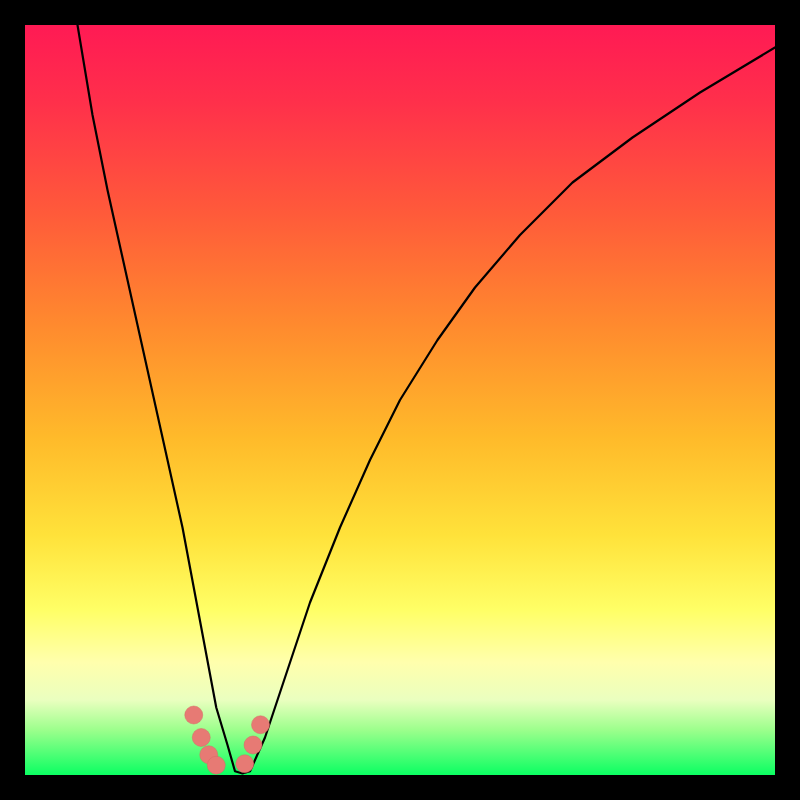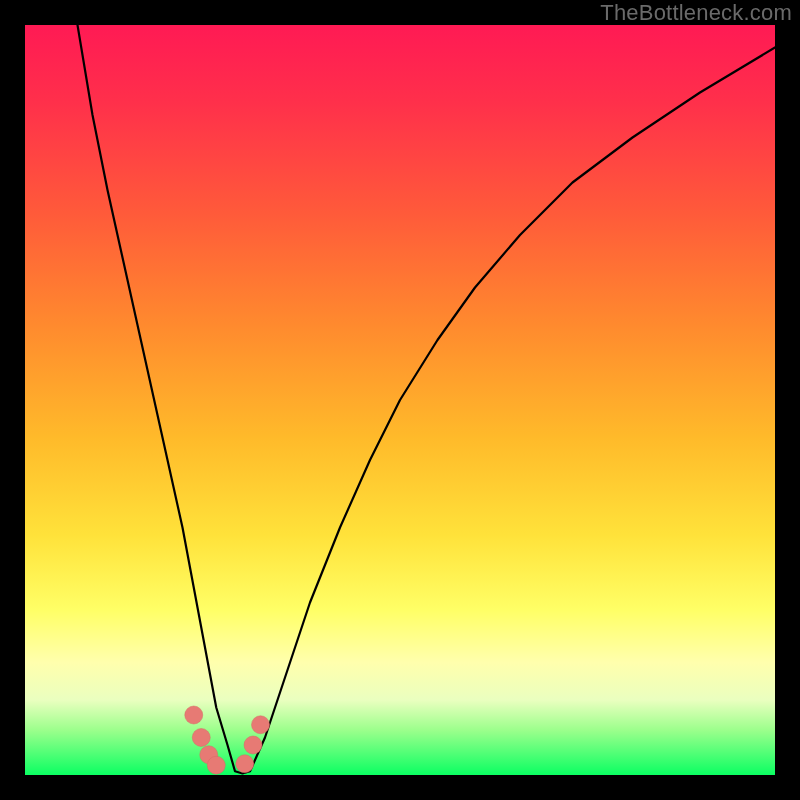--- a/index.html
+++ b/index.html
@@ -69,21 +69,20 @@
     font-size: 22px;
     letter-spacing: 0.2px;
     font-weight: 500;
     user-select: none;
   }
 </style>
 </head>
 <body>
 
 <div class="frame">
-  <div class="watermark">TheBottleneck.com</div>
   <div class="plot">
     <div class="gradient"></div>
     <svg class="curve-svg" viewBox="0 0 750 750" preserveAspectRatio="none">
       <path id="curve-path" class="curve-line" d="M52.50 0.00 L67.50 90.00 L82.50 165.00 L97.50 232.50 L112.50 300.00 L127.50 367.50 L142.50 435.00 L157.50 502.50 L168.75 562.50 L180.00 622.50 L191.25 682.50 L202.50 720.00 L210.00 746.25 L217.50 748.50 L225.00 746.25 L240.00 712.50 L262.50 645.00 L285.00 577.50 L315.00 502.50 L345.00 435.00 L375.00 375.00 L412.50 315.00 L450.00 262.50 L495.00 210.00 L547.50 157.50 L607.50 112.50 L675.00 67.50 L750.00 22.50"></path>
       <g id="marker-layer">
           <circle cx="168.75" cy="690.00" r="9" class="marker"></circle>
           <circle cx="176.25" cy="712.50" r="9" class="marker"></circle>
           <circle cx="183.75" cy="729.75" r="9" class="marker"></circle>
           <circle cx="191.25" cy="740.25" r="9" class="marker"></circle>
           <circle cx="219.75" cy="738.75" r="9" class="marker"></circle>

